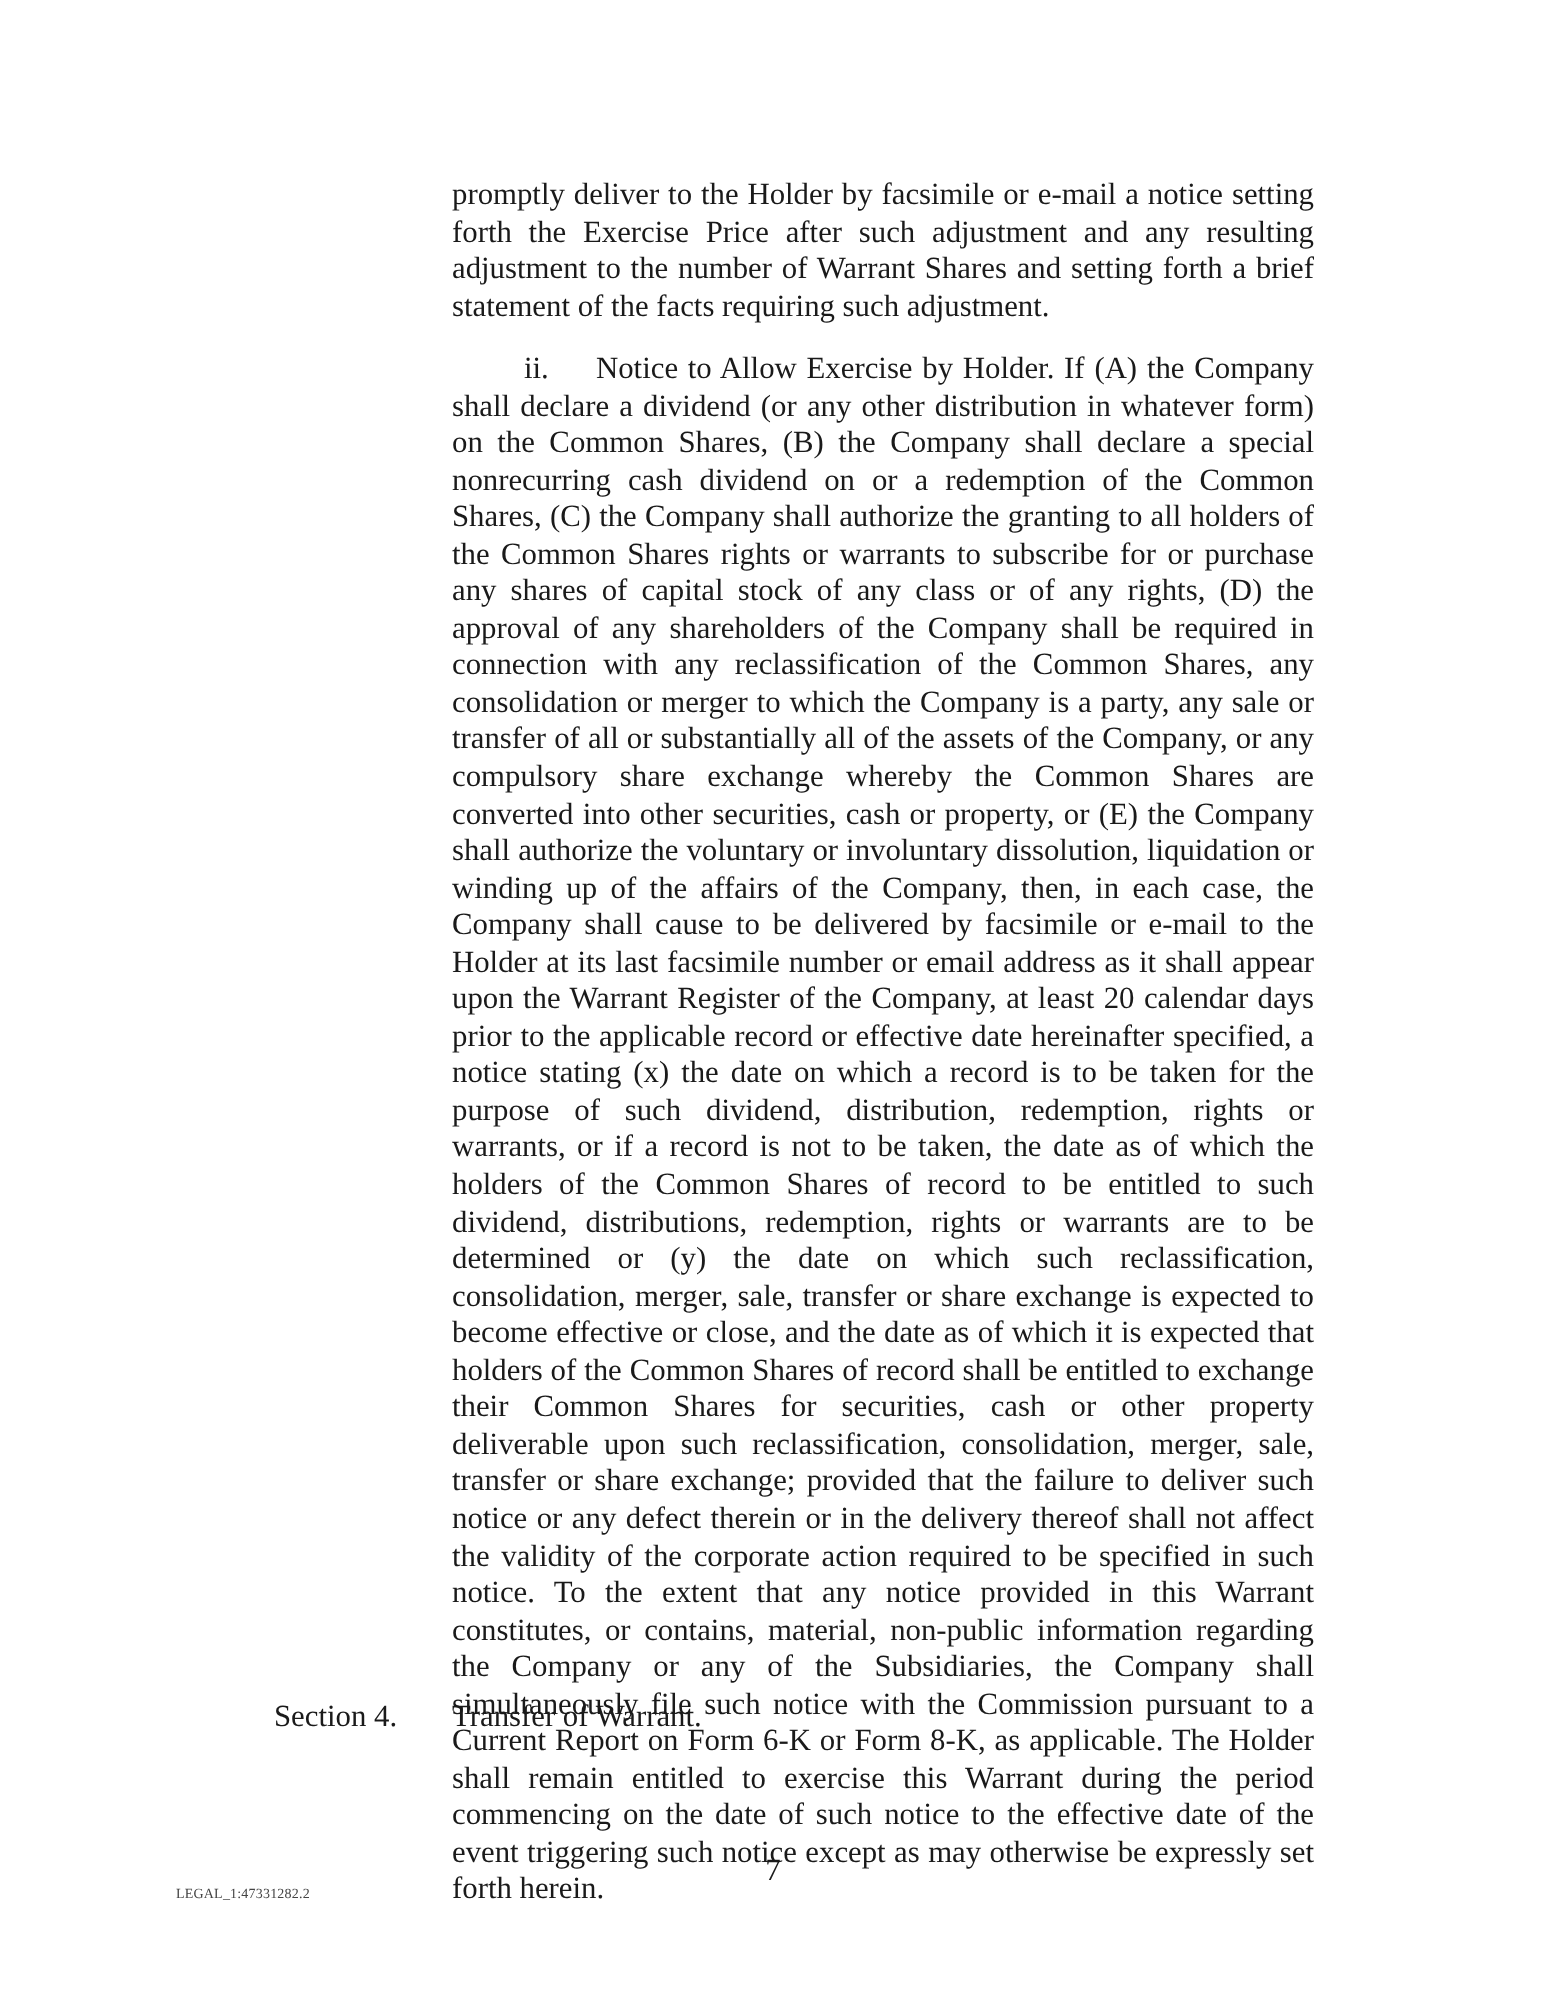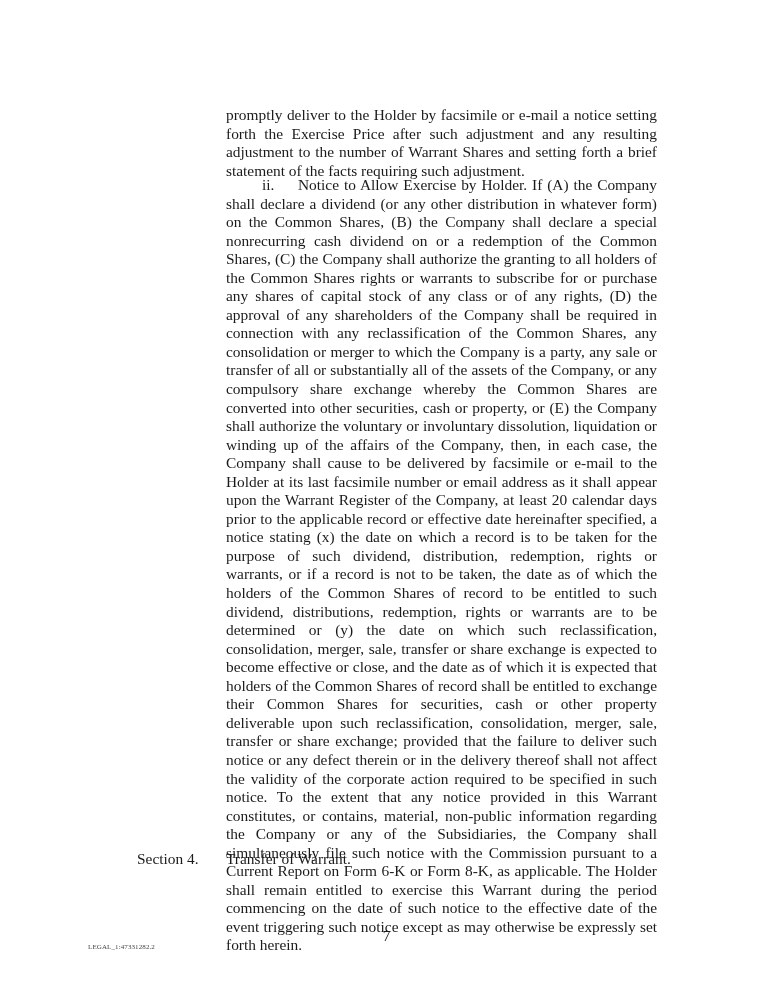--- a/index.html
+++ b/index.html
@@ -25,21 +25,20 @@
     .body-block {
       position: absolute;
       left: 226px;
       width: 431px;
       font-size: 15.4px;
       line-height: 18.55px;
       text-align: justify;
     }
     .para-1 {
       top: 89px;
-      margin-top: 17px;
     }
     .para-2 {
       top: 176px;
     }
     .item-num {
       display: inline-block;
       width: 36px;
       padding-left: 36px;
       font-family: Liberation Serif, serif;
     }

